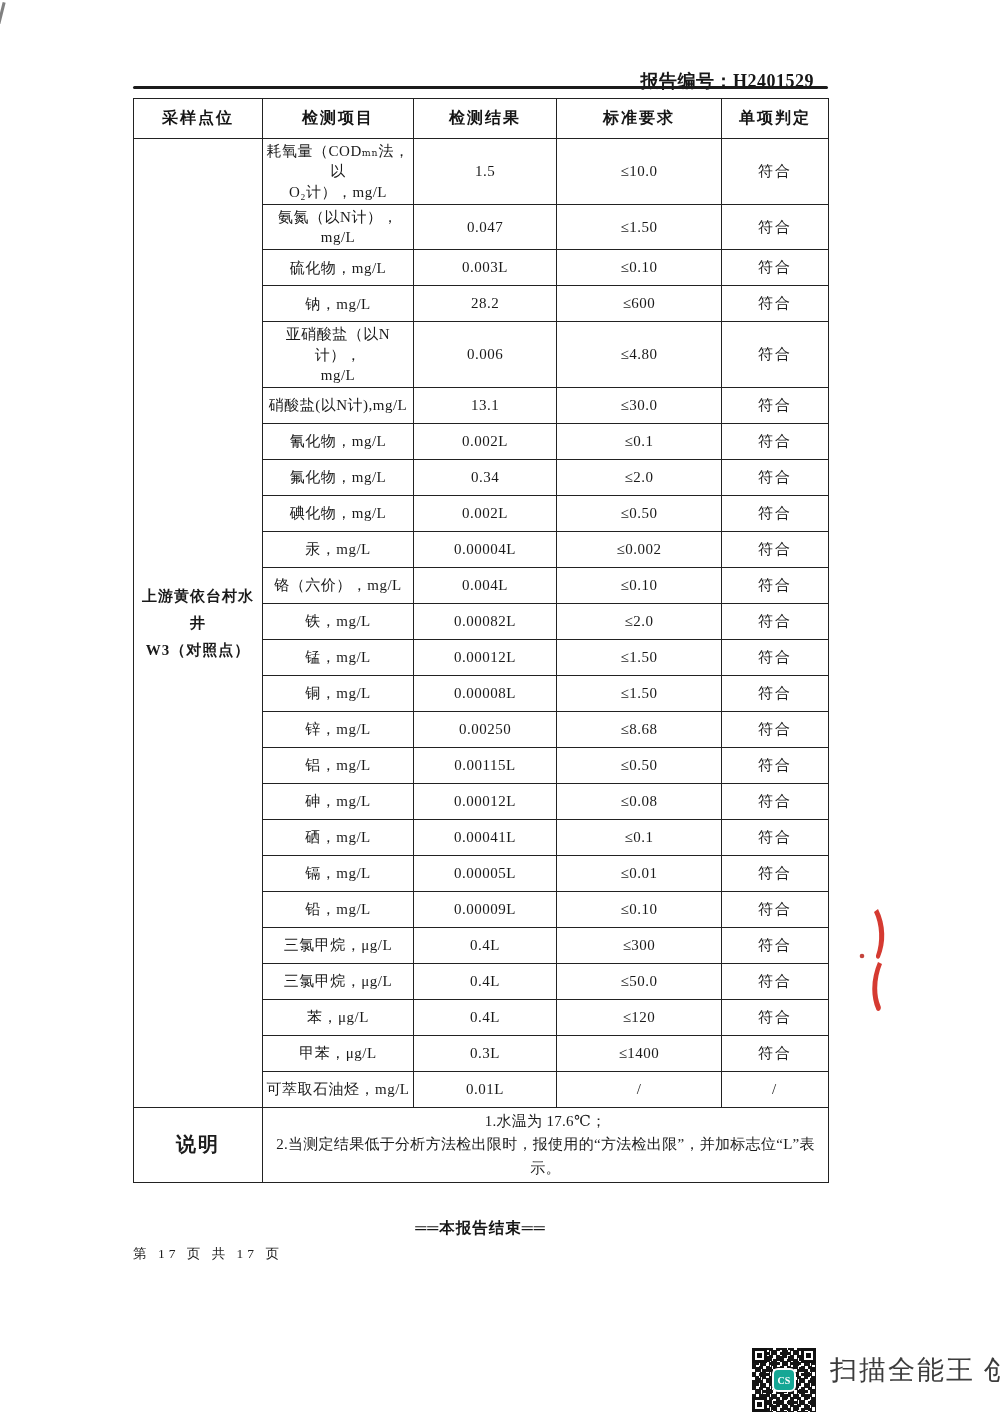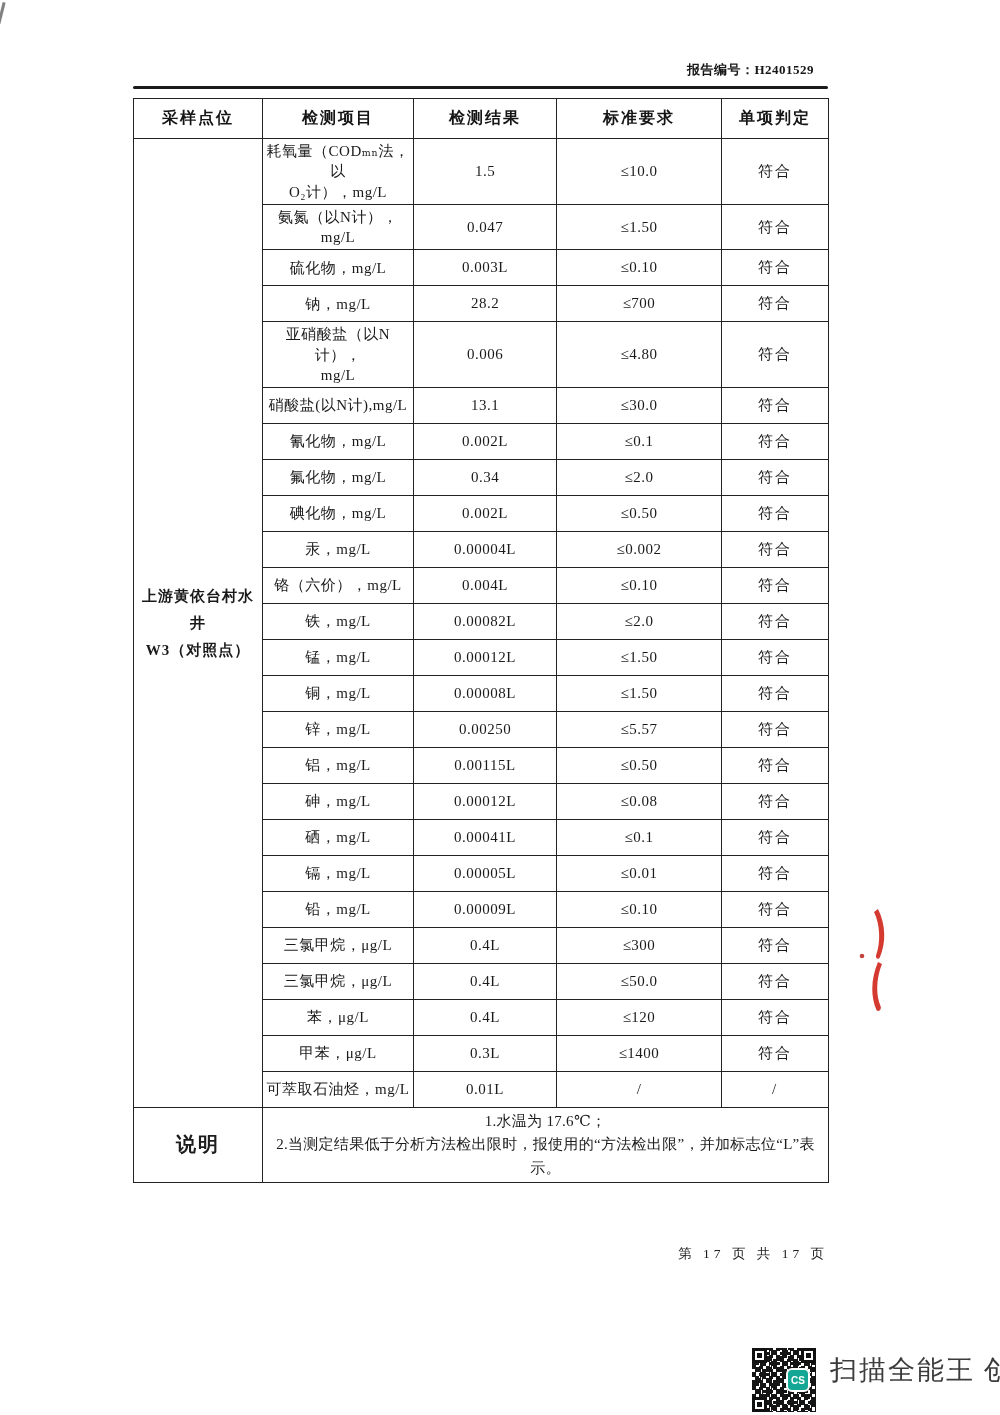--- a/index.html
+++ b/index.html
@@ -18,22 +18,22 @@
     position: absolute; left: 0px; top: 2px; width: 3px; height: 22px;
     background: #4a4a4a; transform: rotate(14deg); opacity: .7;
   }
 
   .company {
     position: absolute; left: 138px; top: 52px;
     font-family: "Liberation Sans", "DejaVu Sans", sans-serif;
     font-weight: 700; font-size: 18px; letter-spacing: 1px; color: #141414;
   }
   .report-no {
-    position: absolute; right: 186px; top: 61px;
-    font-weight: 700; font-size: 13px; letter-spacing: .5px; color: #161616;
+    position: absolute; right: 186px; top: 69px;
+    font-weight: 700; font-size: 18px; letter-spacing: .5px; color: #161616;
   }
   .head-rule {
     position: absolute; left: 133px; top: 86px; width: 695px; height: 3px;
     background: #1b1b1b; border-radius: 2px;
   }
 
   table.results {
     position: absolute; left: 133px; top: 98px; width: 695px;
     border-collapse: collapse; table-layout: fixed;
   }
@@ -55,21 +55,21 @@
   td.notes-body  {
     text-align: left; font-size: 15px; line-height: 1.55; padding: 5px 10px 6px 12px;
     letter-spacing: .3px;
   }
 
   .end-text {
     position: absolute; left: 133px; top: 1218px; width: 695px; text-align: center;
     font-weight: 700; font-size: 15.5px; letter-spacing: 1px; color: #161616;
   }
   .page-info {
-    position: absolute; left: 133px; top: 1245px; width: 695px; text-align: right;
+    position: absolute; left: 133px; top: 1245px; width: 695px; text-align: left;
     font-size: 13.5px; letter-spacing: 4px; color: #1d1d1d;
   }
 
   .stamp { position: absolute; left: 856px; top: 908px; }
 
   .qr {
     position: absolute; left: 752px; top: 1348px; width: 64px; height: 64px;
     background-color: #fff;
     background-image:
       repeating-conic-gradient(#151515 0% 25%, rgba(0,0,0,0) 0% 50%),
@@ -82,23 +82,23 @@
     border: 3px solid #111; background: #fff;
   }
   .finder::after { content: ""; position: absolute; inset: 2px; background: #111; }
   .finder.tl { left: 0; top: 0; }
   .finder.tr { right: 0; top: 0; }
   .finder.bl { left: 0; bottom: 0; }
   .qr-badge {
     position: absolute; left: 50%; top: 50%; transform: translate(-50%, -50%);
     width: 24px; height: 24px; border-radius: 6px;
     background: #15a795; border: 2.5px solid #fff;
-    color: #fff; font-family: Liberation Sans, sans-serif;
+    color: #fff; font-family: Liberation Serif, serif;
     font-size: 10px; font-weight: 700;
-    display: flex; align-items: center; justify-content: center; margin-left: 14px;
+    display: flex; align-items: center; justify-content: center;
   }
   .credit {
     position: absolute; left: 830px; top: 1352px;
     font-size: 27px; color: #3c3c3c; letter-spacing: 2px; white-space: nowrap;
   }
 </style>
 </head>
 <body>
 
 <div class="page">
@@ -143,21 +143,21 @@
         </tr>
         <tr>
           <td class="item-cell">硫化物，mg/L</td>
           <td class="result-cell">0.003L</td>
           <td class="standard-cell">≤0.10</td>
           <td class="judgment-cell">符合</td>
         </tr>
         <tr>
           <td class="item-cell">钠，mg/L</td>
           <td class="result-cell">28.2</td>
-          <td class="standard-cell">≤700</td>
+          <td class="standard-cell">≤600</td>
           <td class="judgment-cell">符合</td>
         </tr>
         <tr>
           <td class="item-cell">亚硝酸盐（以N计），
 mg/L</td>
           <td class="result-cell">0.006</td>
           <td class="standard-cell">≤4.80</td>
           <td class="judgment-cell">符合</td>
         </tr>
         <tr>
@@ -210,21 +210,21 @@
         </tr>
         <tr>
           <td class="item-cell">铜，mg/L</td>
           <td class="result-cell">0.00008L</td>
           <td class="standard-cell">≤1.50</td>
           <td class="judgment-cell">符合</td>
         </tr>
         <tr>
           <td class="item-cell">锌，mg/L</td>
           <td class="result-cell">0.00250</td>
-          <td class="standard-cell">≤5.57</td>
+          <td class="standard-cell">≤8.68</td>
           <td class="judgment-cell">符合</td>
         </tr>
         <tr>
           <td class="item-cell">铝，mg/L</td>
           <td class="result-cell">0.00115L</td>
           <td class="standard-cell">≤0.50</td>
           <td class="judgment-cell">符合</td>
         </tr>
         <tr>
           <td class="item-cell">砷，mg/L</td>
@@ -285,20 +285,21 @@
       <tr>
         <td class="notes-label">说明</td>
         <td class="notes-body" colspan="4">
           <div>1.水温为 17.6℃；</div>
           <div>2.当测定结果低于分析方法检出限时，报使用的“方法检出限”，并加标志位“L”表示。</div>
         </td>
       </tr>
     </tfoot>
   </table>
 
+  <div class="end-text">══本报告结束══</div>
   <div class="page-info">第 17 页 共 17 页</div>
 
   <svg class="stamp" width="42" height="104" viewBox="0 0 42 104">
     <path d="M22 1 C30 17 30 35 24 49 C23 52 19.5 51 20 47.5 C25 34 24 16 18 4 Z" fill="#d53a31"></path>
     <path d="M22 54 C16 68 13.5 86 20.5 102 C22.5 104.5 26 101.5 24.5 98 C19 85 21 68 26 56 Z" fill="#d53a31"></path>
     <circle cx="6" cy="48" r="2.3" fill="#c4443c"></circle>
   </svg>
 
   <div class="qr">
     <div class="finder tl"></div>

